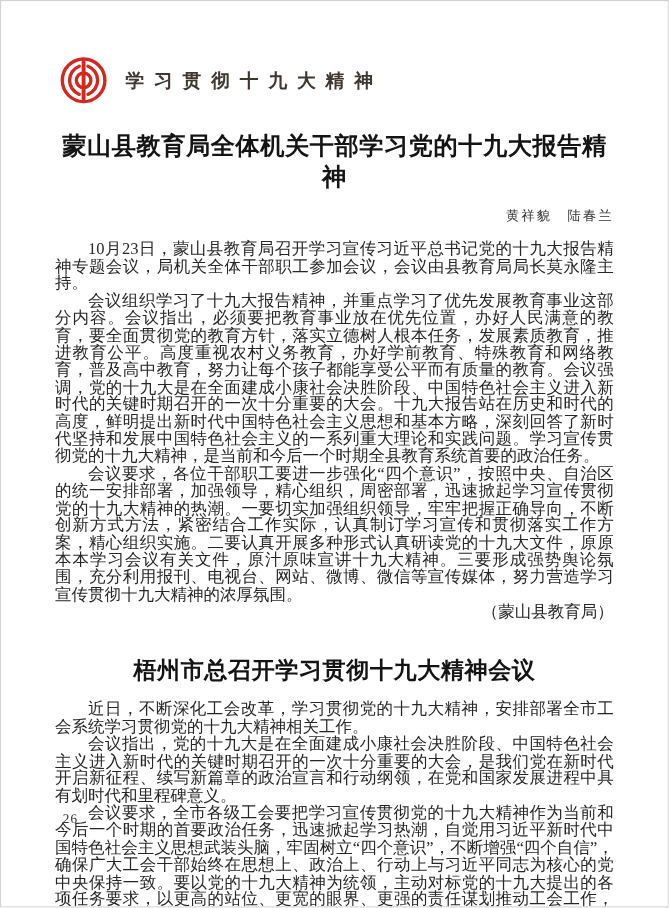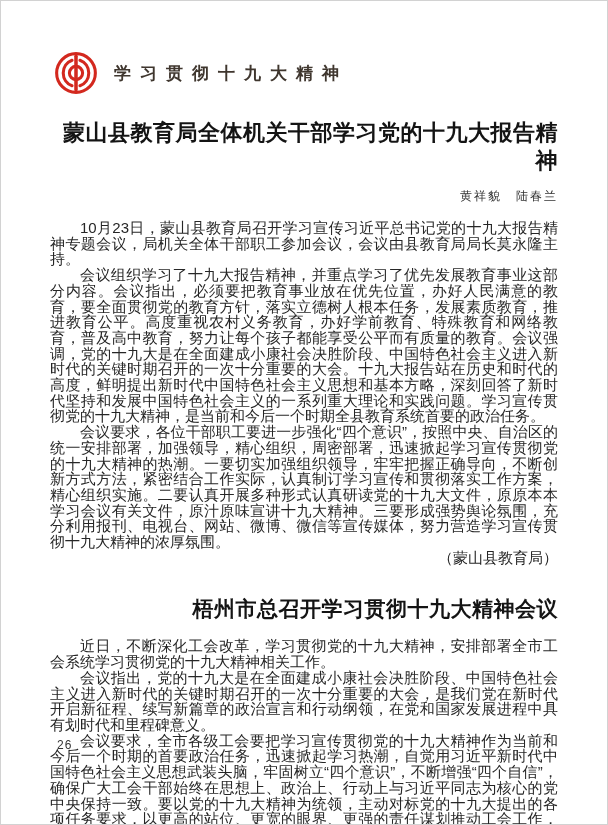--- a/index.html
+++ b/index.html
@@ -1,31 +1,31 @@
 <!DOCTYPE html>
 <html><head>
 <meta charset="utf-8">
 <style>
   html,body { margin:0; padding:0; background:#e9e9e9; }
   .page {
     width:608px; height:825px; margin:0 auto; position:relative;
     background:#ffffff; border:1px solid #d2d2d2; box-sizing:border-box;
-    font-family:Liberation Sans, sans-serif; color:#262626;
+    font-family:Liberation Serif, serif; color:#262626;
     overflow:hidden;
   }
   .content { padding:0 49px; }
   .masthead { display:flex; align-items:center; gap:16px; margin:50px 0 0 4px; }
   .logo { width:44px; height:44px; color:#d3281e; flex:0 0 auto; }
   .logo svg { width:44px; height:44px; display:block; }
   .banner {
     font-size:17px; font-weight:bold; letter-spacing:9px;
     color:#3f362e; white-space:nowrap;
   }
   .a-title {
-    margin:24px 0 0; text-align:right; font-weight:bold; color:#141414;
+    margin:24px 0 0; text-align:center; font-weight:bold; color:#141414;
     font-size:22px; line-height:28px; letter-spacing:0.5px;
   }
   .a2-title { margin-top:30px; font-size:21px; }
   .authors { margin-top:13px; text-align:right; font-size:12px; color:#333; letter-spacing:2px; }
   .body { margin-top:15px; font-size:15px; line-height:15.7px; text-align:justify; }
   .body p { margin:0; text-indent:2em; }
   .closing { margin:0; text-indent:2em; }
   .closing::after { content:""; display:block; clear:both; }
   .attribution { float:right; }
   .page-number {

